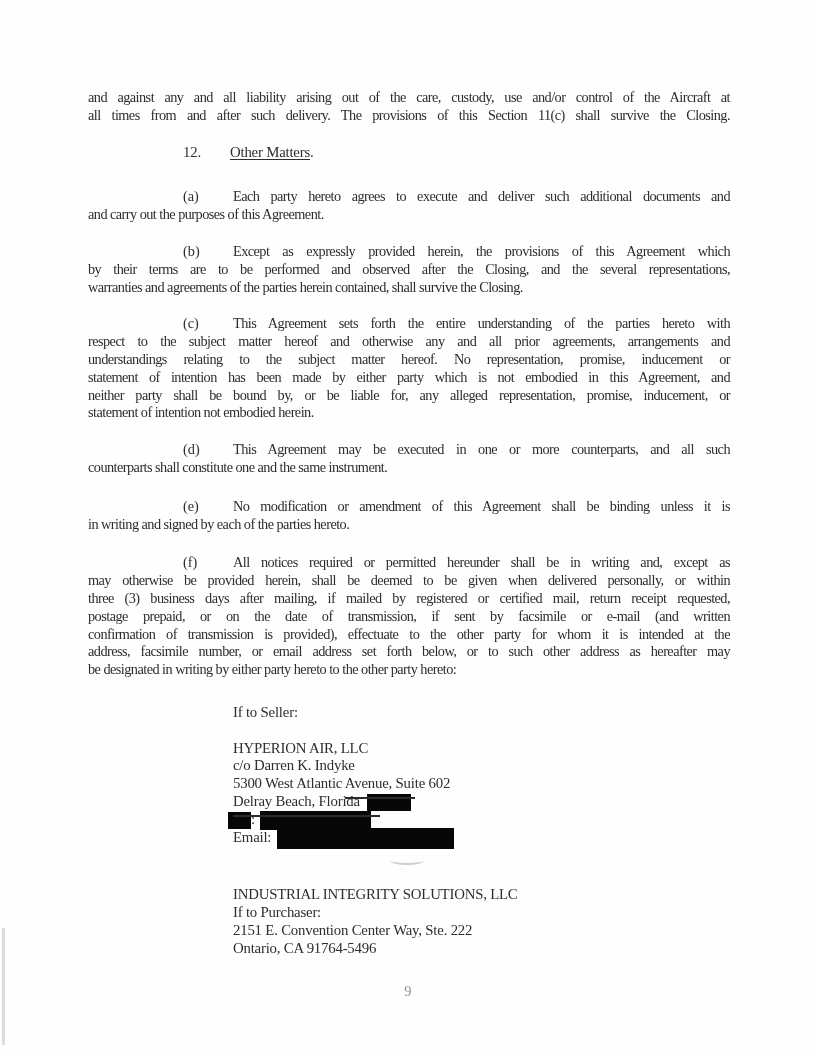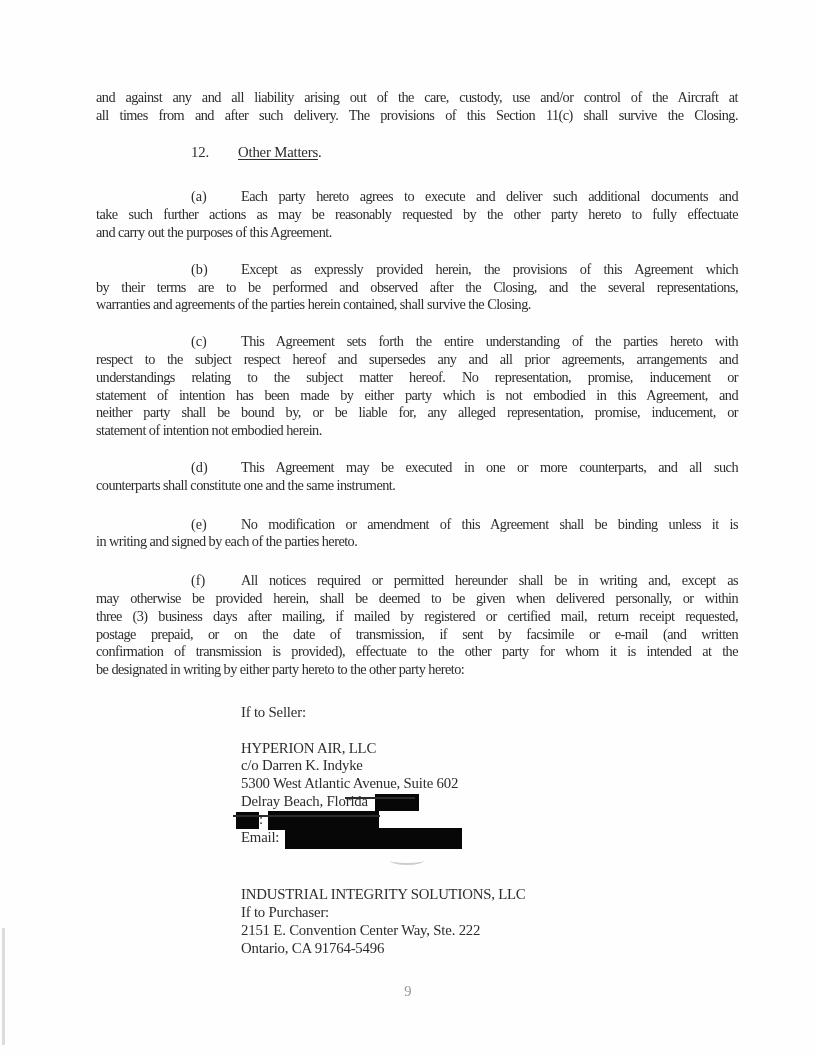--- a/index.html
+++ b/index.html
@@ -8,21 +8,21 @@
     position: relative;
     width: 816px;
     height: 1056px;
     background: #fefefe;
     overflow: hidden;
     font-family: "Liberation Serif", "DejaVu Serif", serif;
     color: #2d2d2d;
   }
   .content {
     position: absolute;
-    left: 96px;
+    left: 88px;
     top: 89px;
     width: 642px;
     font-size: 14.3px;
     line-height: 17.8px;
     letter-spacing: -0.55px;
   }
   .bline { text-align: justify; text-align-last: justify; white-space: nowrap; }
   .bline.last { text-align-last: left; }
   .bline.first { padding-left: 95px; }
   .clabel { display: inline-block; width: 50px; letter-spacing: 0; }
@@ -86,33 +86,32 @@
 
     <div>
       <div class="bline">and against any and all liability arising out of the care, custody, use and/or control of the Aircraft at</div>
       <div class="bline">all times from and after such delivery.  The provisions of this Section 11(c) shall survive the Closing.</div>
     </div>
 
     <div class="hline"><span class="hnum">12.</span><span class="htitle">Other Matters</span><span>.</span></div>
 
     <div class="gap17">
       <div class="bline first"><span class="clabel">(a)</span><span>Each party hereto agrees to execute and deliver such additional documents and</span></div>
-      <div class="bline">take such further actions as may be reasonably requested by the other party hereto to fully effectuate</div>
       <div class="bline last">and carry out the purposes of this Agreement.</div>
     </div>
 
     <div class="gap19">
       <div class="bline first"><span class="clabel">(b)</span><span>Except as expressly provided herein, the provisions of this Agreement which</span></div>
       <div class="bline">by their terms are to be performed and observed after the Closing, and the several representations,</div>
       <div class="bline last">warranties and agreements of the parties herein contained, shall survive the Closing.</div>
     </div>
 
     <div class="gap19">
       <div class="bline first"><span class="clabel">(c)</span><span>This Agreement sets forth the entire understanding of the parties hereto with</span></div>
-      <div class="bline">respect to the subject respect hereof and supersedes any and all prior agreements, arrangements and</div>
+      <div class="bline">respect to the subject matter hereof and otherwise any and all prior agreements, arrangements and</div>
       <div class="bline">understandings relating to the subject matter hereof.  No representation, promise, inducement or</div>
       <div class="bline">statement of intention has been made by either party which is not embodied in this Agreement, and</div>
       <div class="bline">neither party shall be bound by, or be liable for, any alleged representation, promise, inducement, or</div>
       <div class="bline last">statement of intention not embodied herein.</div>
     </div>
 
     <div class="gap19">
       <div class="bline first"><span class="clabel">(d)</span><span>This Agreement may be executed in one or more counterparts, and all such</span></div>
       <div class="bline last">counterparts shall constitute one and the same instrument.</div>
     </div>
@@ -121,20 +120,21 @@
       <div class="bline first"><span class="clabel">(e)</span><span>No modification or amendment of this Agreement shall be binding unless it is</span></div>
       <div class="bline last">in writing and signed by each of the parties hereto.</div>
     </div>
 
     <div class="gap21">
       <div class="bline first"><span class="clabel">(f)</span><span>All notices required or permitted hereunder shall be in writing and, except as</span></div>
       <div class="bline">may otherwise be provided herein, shall be deemed to be given when delivered personally, or within</div>
       <div class="bline">three (3) business days after mailing, if mailed by registered or certified mail, return receipt requested,</div>
       <div class="bline">postage prepaid, or on the date of transmission, if sent by facsimile or e-mail (and written</div>
       <div class="bline">confirmation of transmission is provided), effectuate to the other party for whom it is intended at the</div>
+      <div class="bline">address, facsimile number, or email address set forth below, or to such other address as hereafter may</div>
       <div class="bline last">be designated in writing by either party hereto to the other party hereto:</div>
     </div>
 
     <div class="addr seller">
       <div>If to Seller:</div>
       <div class="blank"></div>
       <div>HYPERION AIR, LLC</div>
       <div>c/o Darren K. Indyke</div>
       <div>5300 West Atlantic Avenue, Suite 602</div>
       <div><span>Delray Beach, Florida</span><span class="redact zip"></span></div>

